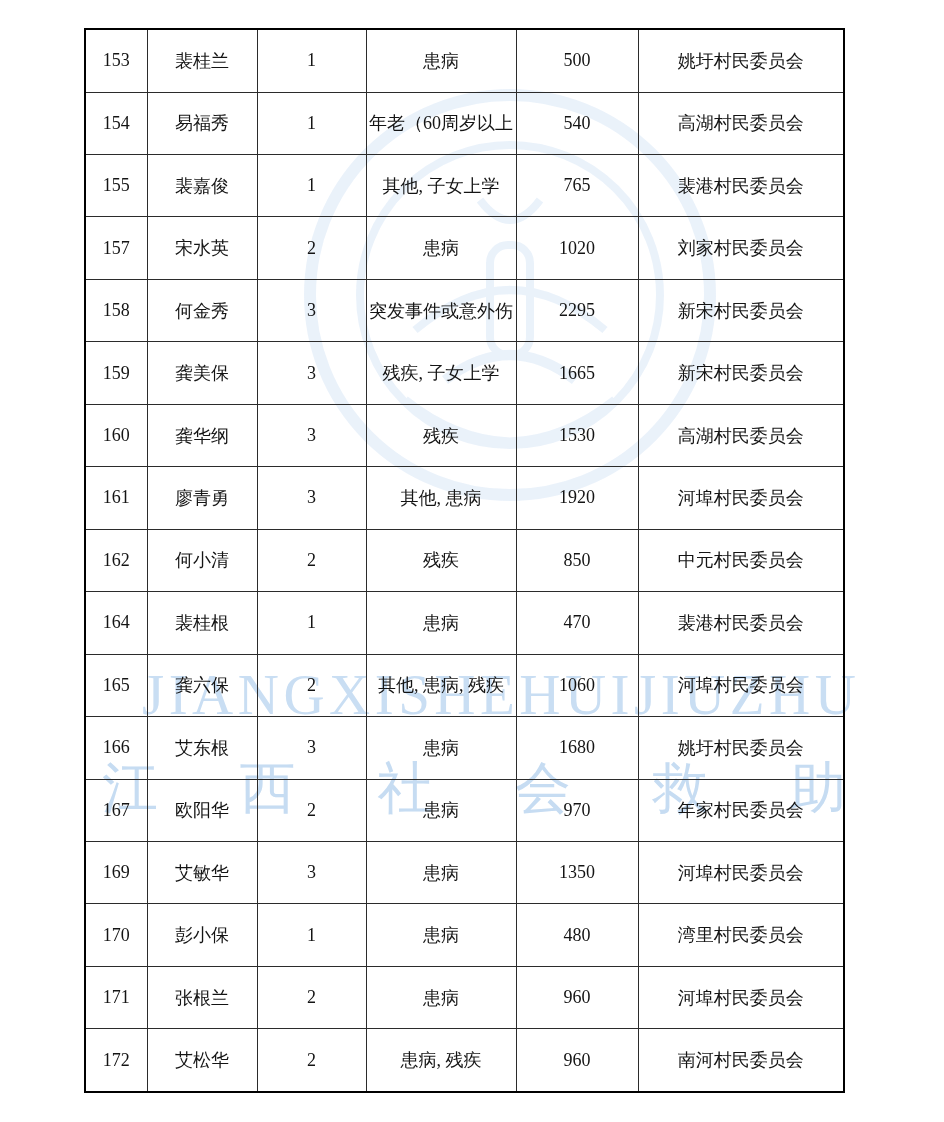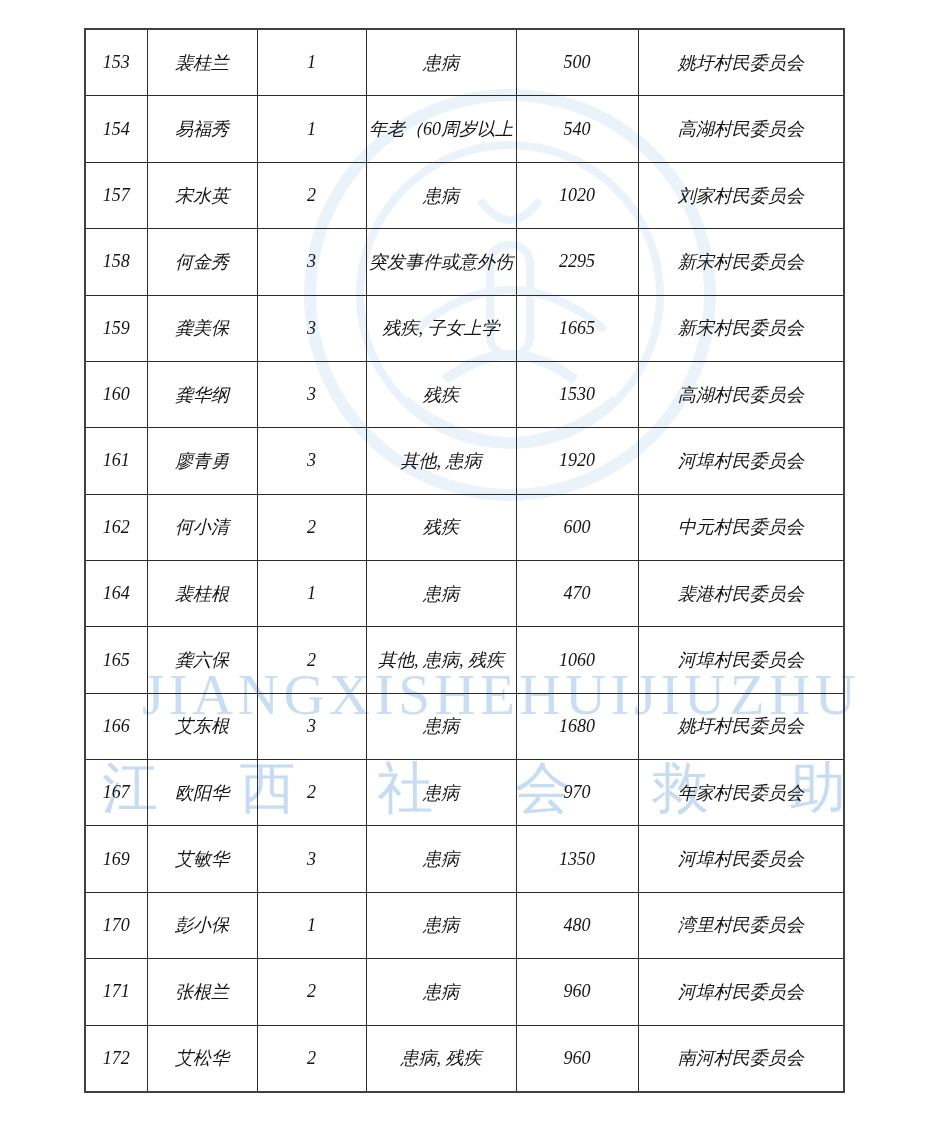--- a/index.html
+++ b/index.html
@@ -69,22 +69,21 @@
     text-align: center;
     vertical-align: middle;
     font-size: 18px;
     color: #141414;
     padding: 0;
     white-space: nowrap;
     overflow: hidden;
     height: 53px;
   }
   table.roster {
-    border: 2px solid #404040;
-    font-style: italic;
+    border: 2px solid #000000;
   }
   td.c-reason { letter-spacing: 0px; }
 </style>
 </head>
 <body>
 
 <div class="page">
 
   <div class="wm wm-seal">
     <svg width="430" height="430" viewBox="0 0 430 430">
@@ -151,20 +150,28 @@
         </tr>
         <tr>
           <td class="c-no">154</td>
           <td class="c-name">易福秀</td>
           <td class="c-count">1</td>
           <td class="c-reason">年老（60周岁以上</td>
           <td class="c-amount">540</td>
           <td class="c-village">高湖村民委员会</td>
         </tr>
         <tr>
+          <td class="c-no">155</td>
+          <td class="c-name">裴嘉俊</td>
+          <td class="c-count">1</td>
+          <td class="c-reason">其他, 子女上学</td>
+          <td class="c-amount">765</td>
+          <td class="c-village">裴港村民委员会</td>
+        </tr>
+        <tr>
           <td class="c-no">157</td>
           <td class="c-name">宋水英</td>
           <td class="c-count">2</td>
           <td class="c-reason">患病</td>
           <td class="c-amount">1020</td>
           <td class="c-village">刘家村民委员会</td>
         </tr>
         <tr>
           <td class="c-no">158</td>
           <td class="c-name">何金秀</td>
@@ -195,21 +202,21 @@
           <td class="c-count">3</td>
           <td class="c-reason">其他, 患病</td>
           <td class="c-amount">1920</td>
           <td class="c-village">河埠村民委员会</td>
         </tr>
         <tr>
           <td class="c-no">162</td>
           <td class="c-name">何小清</td>
           <td class="c-count">2</td>
           <td class="c-reason">残疾</td>
-          <td class="c-amount">600</td>
+          <td class="c-amount">850</td>
           <td class="c-village">中元村民委员会</td>
         </tr>
         <tr>
           <td class="c-no">164</td>
           <td class="c-name">裴桂根</td>
           <td class="c-count">1</td>
           <td class="c-reason">患病</td>
           <td class="c-amount">470</td>
           <td class="c-village">裴港村民委员会</td>
         </tr>

